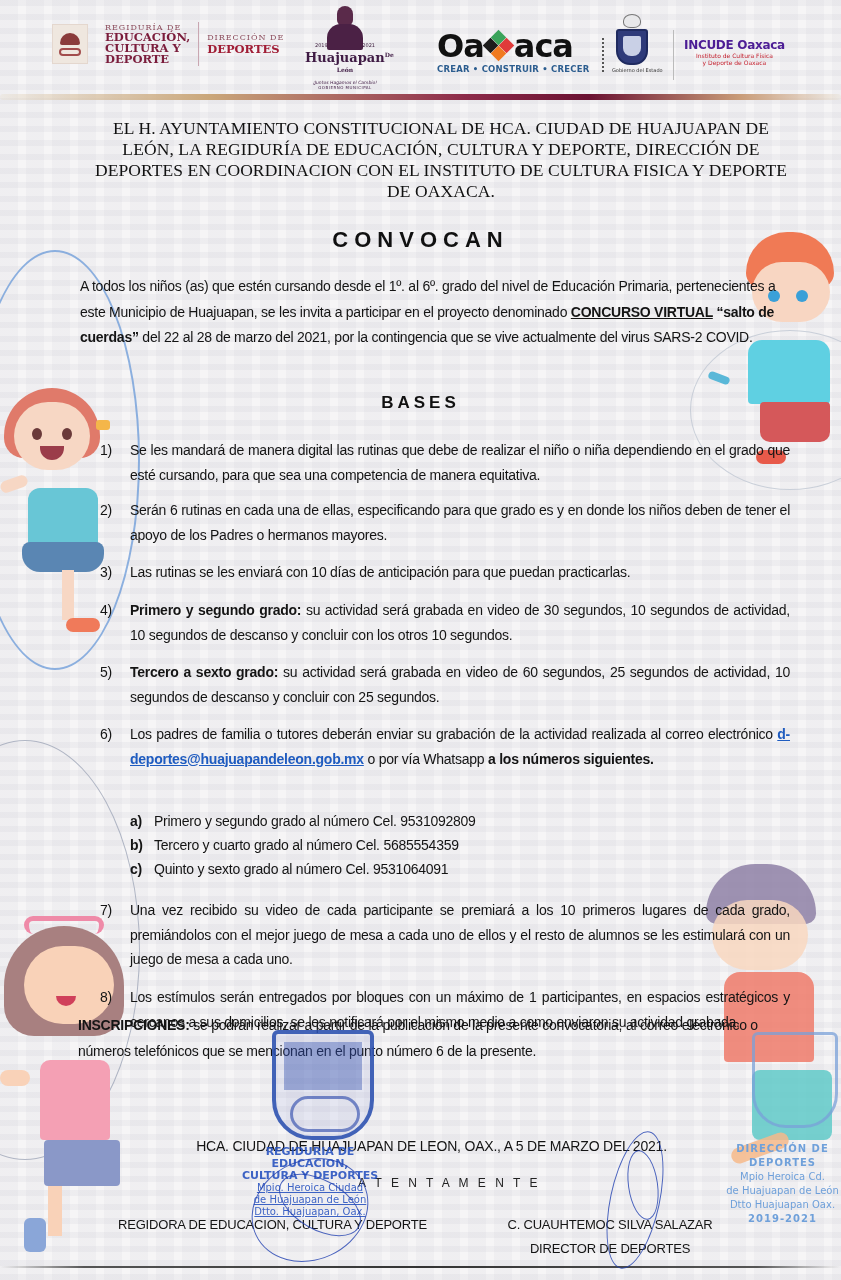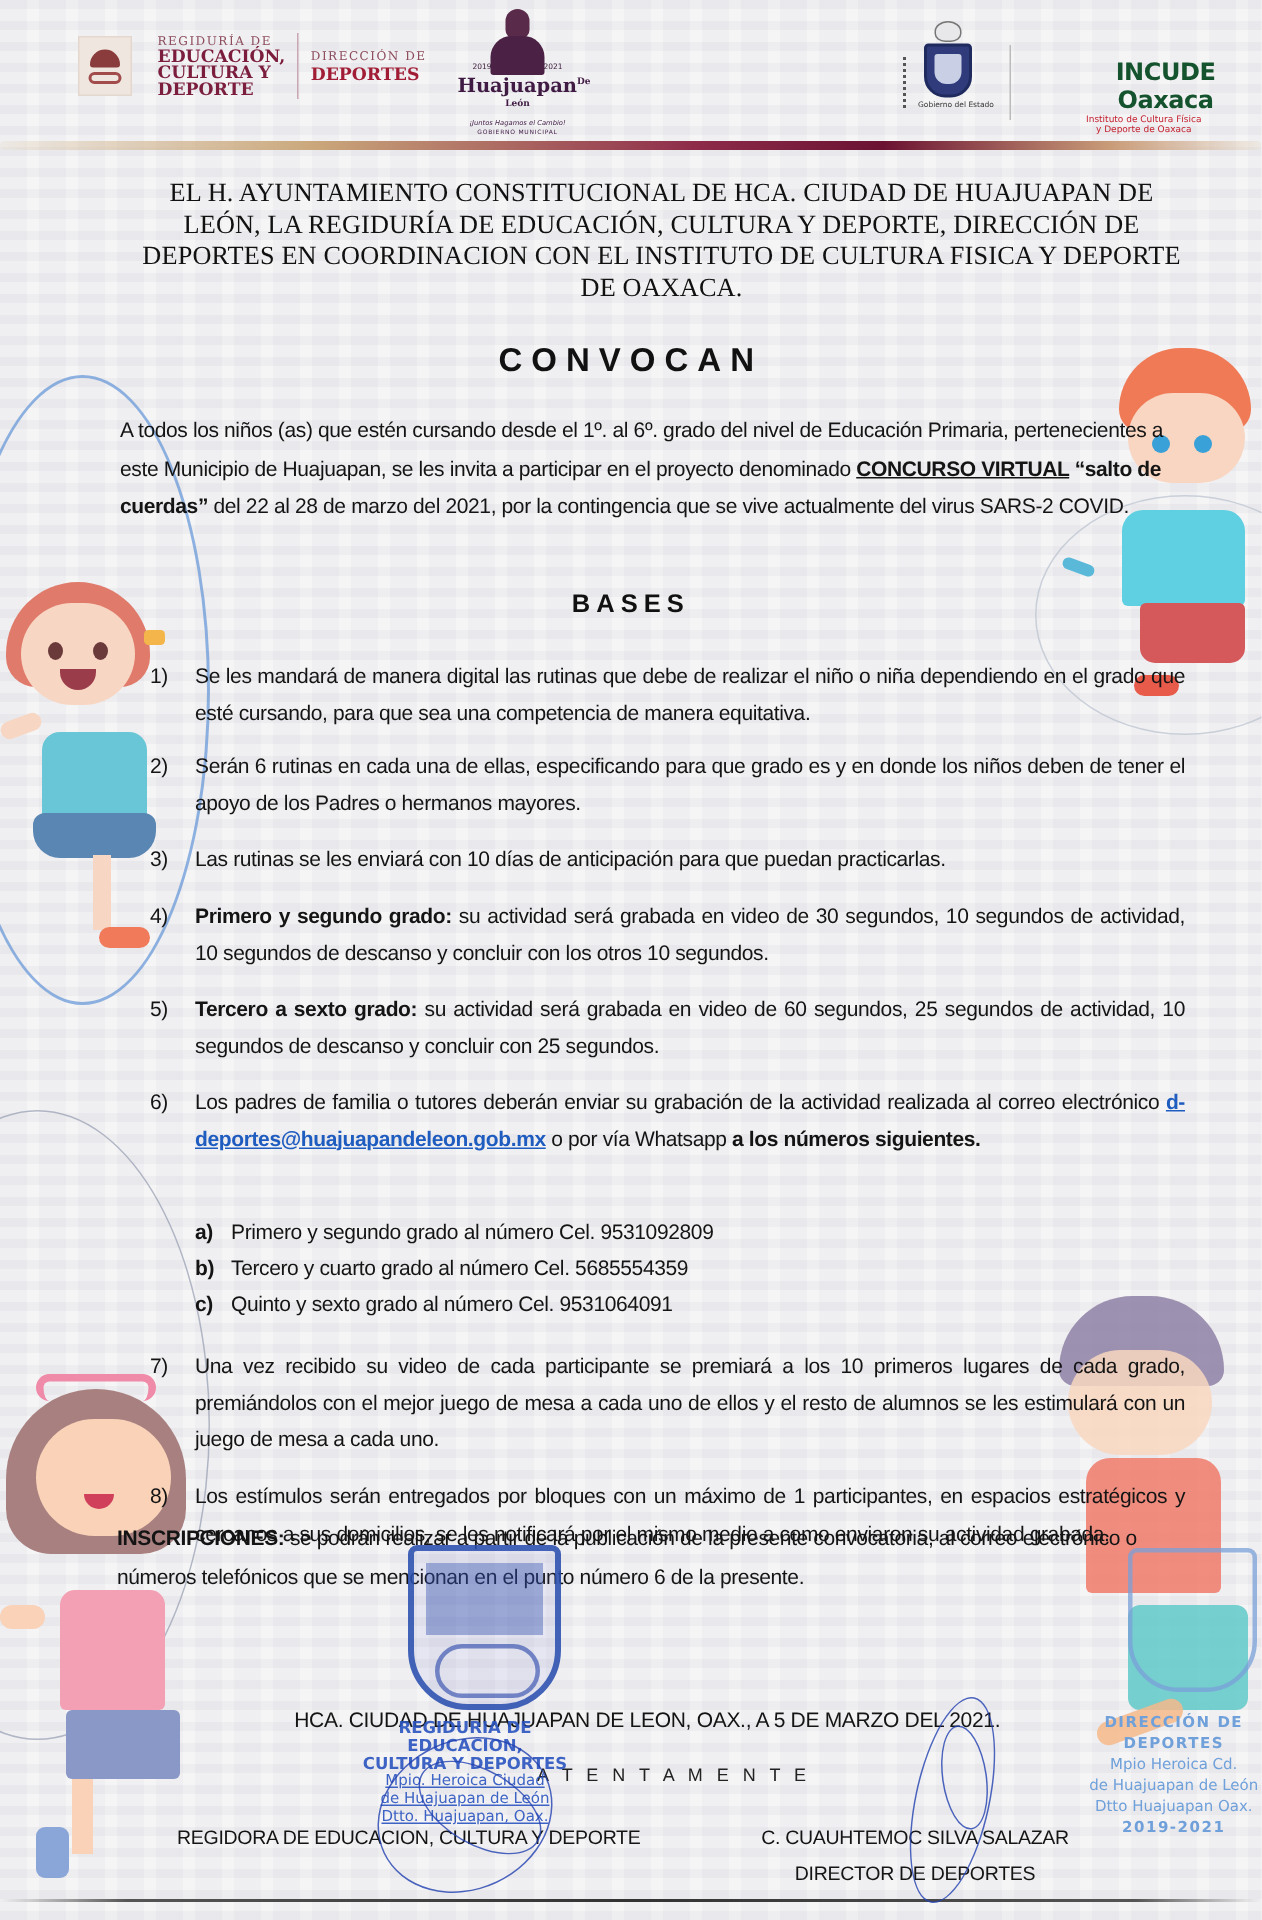--- a/index.html
+++ b/index.html
@@ -53,21 +53,21 @@
   .oax-x i:nth-child(4) { left: 0; top: 8px; background: #1c1c1c; }
   .oax-tag { font-size: 8.5px; color: #2c5d8f; font-weight: bold; letter-spacing: 0.2px; margin-top: 2px; }
   .oax-dots { left: 602px; top: 38px; width: 2px; height: 34px; border-left: 2px dotted #555; }
   .logo-escudo { left: 612px; top: 14px; width: 40px; text-align: center; }
   .escudo-top { width: 18px; height: 14px; margin: 0 auto; border-radius: 50% 50% 40% 40%; border: 1px solid #777; background: #e8e8ea; }
   .escudo-shield { width: 32px; height: 36px; margin: 1px auto 0; background: #2f3b7a; border-radius: 3px 3px 14px 14px; border: 2px solid #1f2a5f; position: relative; }
   .escudo-shield::after { content: ""; position: absolute; left: 5px; top: 5px; width: 18px; height: 20px; background: #c9d0e6; border-radius: 2px 2px 8px 8px; }
   .escudo-cap { font-size: 5px; color: #333; margin-top: 2px; white-space: nowrap; }
   .oax-sep2 { left: 673px; top: 30px; width: 1px; height: 50px; background: #bbb; }
   .logo-incude { left: 684px; top: 38px; text-align: center; }
-  .incude-title { font-size: 16px; font-weight: bold; color: #14532d; letter-spacing: -0.3px; margin-left: 29px; }
+  .incude-title { font-size: 12px; font-weight: bold; color: #4c1d95; letter-spacing: -0.3px; }
   .incude-sub { font-size: 6px; color: #c4202e; line-height: 7px; }
 
   .header-band {
     position: absolute; left: 0; top: 94px; width: 841px; height: 6px;
     background: linear-gradient(90deg, rgba(230,220,200,0.3) 0%, #caa77a 25%, #8e2c4a 55%, #6b1232 70%, #c99c78 88%, rgba(230,220,200,0.3) 100%);
     border-radius: 3px;
   }
 
   
   .rope { border: 2.5px solid #5b8fd0; border-radius: 50%; opacity: 0.75; }
@@ -176,20 +176,33 @@
       </div>
     <div class="huaj-years">
       <span>2019</span>
       <span>2021</span>
     </div>
     <div class="huaj-name"><span>Huajuapan</span><sup>De León</sup></div>
     <div class="huaj-slogan">¡Juntos Hagamos el Cambio!</div>
     <div class="huaj-gob">GOBIERNO MUNICIPAL</div>
   </div>
 
+  <div class="abs logo-oaxaca">
+    <div class="oax-word">
+      <span>Oa</span>
+      <span class="oax-x">
+          <i></i>
+          <i></i>
+          <i></i>
+          <i></i>
+        </span>
+      <span>aca</span>
+    </div>
+    <div class="oax-tag">CREAR • CONSTRUIR • CRECER</div>
+  </div>
   <div class="abs oax-dots"></div>
   <div class="abs logo-escudo">
     <div class="escudo-top"></div>
     <div class="escudo-shield"></div>
     <div class="escudo-cap">Gobierno del Estado</div>
   </div>
   <div class="abs oax-sep2"></div>
   <div class="abs logo-incude">
     <div class="incude-title">INCUDE Oaxaca</div>
     <div class="incude-sub">Instituto de Cultura Física</div>

